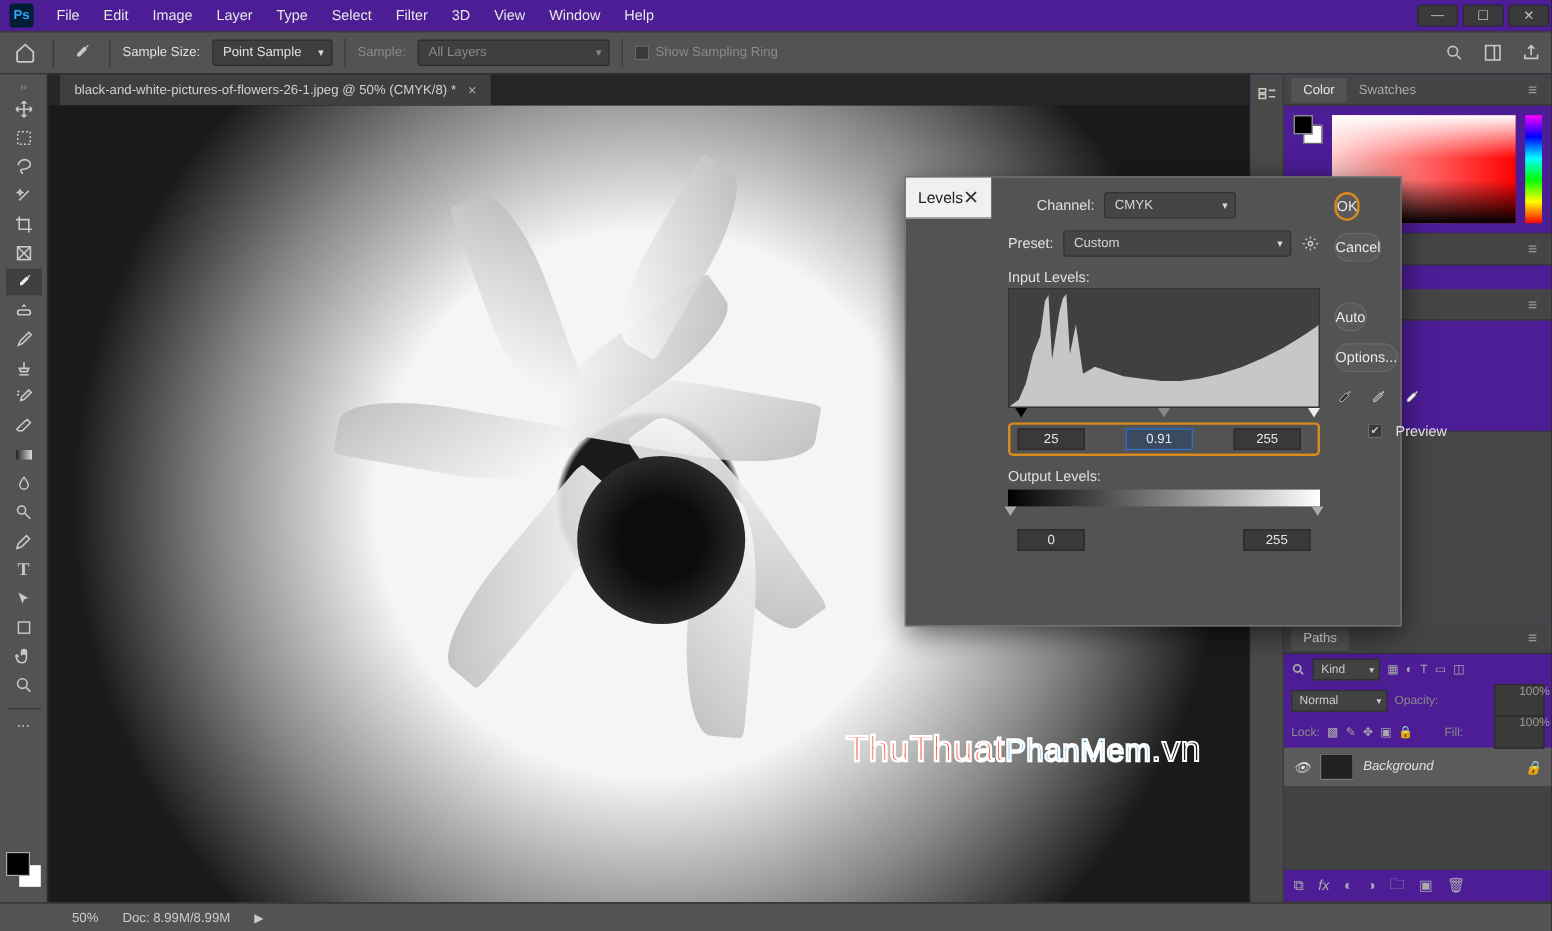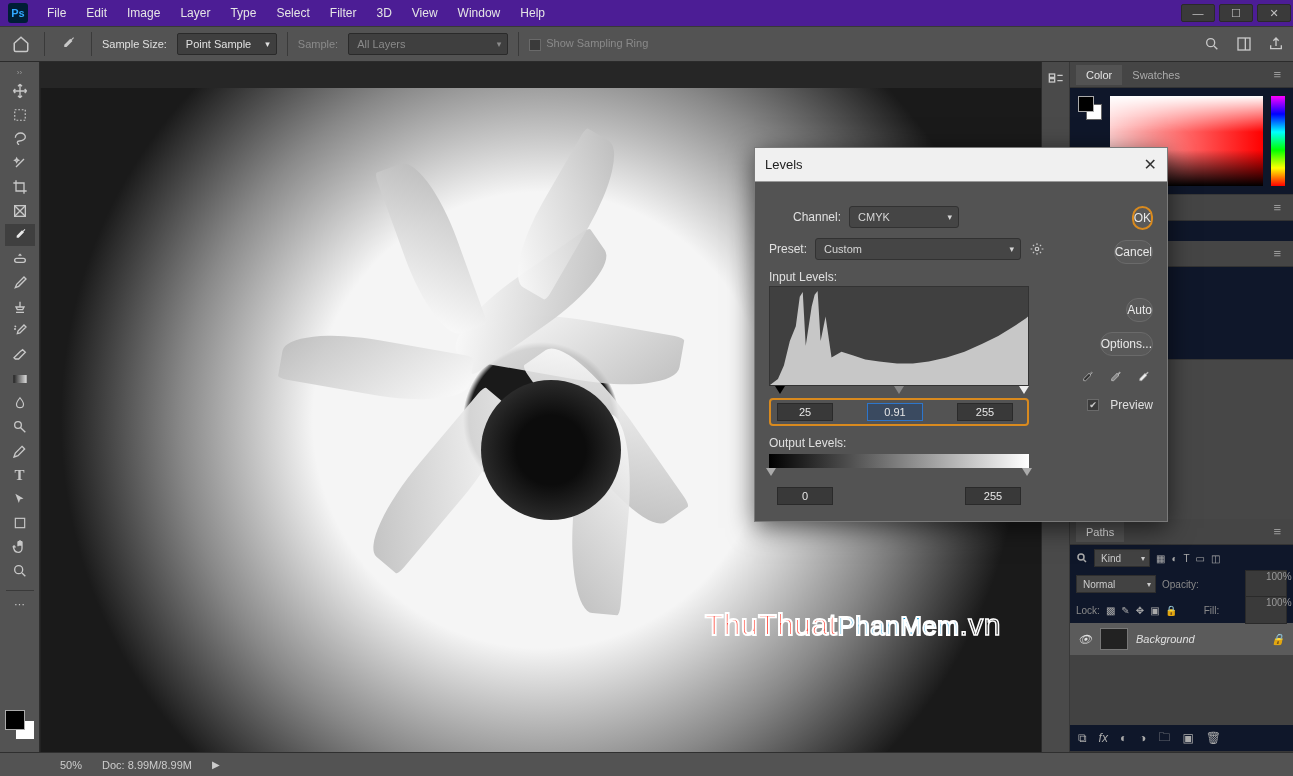--- a/index.html
+++ b/index.html
@@ -44,21 +44,21 @@
 .canvas { position: absolute; top: 26px; left: 0; right: 0; bottom: 0; background: #222; display: flex; }
 .img { margin: 0 auto; width: 100%; max-width: 1000px; height: 100%; background:
   radial-gradient(circle at 50% 50%, #1a1a1a 12%, transparent 13%),
   radial-gradient(circle at 50% 50%, #f5f5f5 38%, #888 60%, #1a1a1a 80%);
   background-color: #1e1e1e;
   position: relative; overflow: hidden;
 }
 .petal { position: absolute; background: linear-gradient(135deg,#fff,#b8b8b8); border-radius: 50% 5% 50% 5%; opacity: .9; }
 
 
-.rcol { width: 252px; background: #0f172a; border-left: 1px solid #2b2b2b; display: flex; }
+.rcol { width: 252px; background: #4c1d95; border-left: 1px solid #2b2b2b; display: flex; }
 .stripcol { width: 28px; background: #4a4a4a; display: flex; flex-direction: column; align-items: center; padding-top: 6px; gap: 10px; border-right: 1px solid #383838;}
 .stripcol .sic { width: 20px; height: 20px; color: #c8c8c8; display:flex; align-items:center; justify-content:center;}
 .panels { flex: 1; display: flex; flex-direction: column; }
 
 .panel { border-bottom: 1px solid #383838; }
 .panel-tabs { height: 26px; display: flex; align-items: center; padding: 0 6px; background: #454545; border-bottom: 1px solid #333;}
 .ptab { padding: 4px 10px; font-size: 11px; color: #aaa; }
 .ptab.active { color: #e4e4e4; background: #535353; }
 .panel-menu { margin-left: auto; color: #999; padding: 0 6px; font-size: 13px;}
 
@@ -81,27 +81,27 @@
 .filbox { width:32px; background:#3a3a3a; border:1px solid #2a2a2a; height:28px; font-size:10px; color:#999; text-align:right; padding:0 20px; margin-left:auto;}
 
 
 .status { position: absolute; left: 0; right: 0; bottom: 0; height: 24px; background: #535353; border-top: 1px solid #2f2f2f; display:flex; align-items:center; padding: 0 60px; gap: 20px; font-size: 11px; color:#ccc; }
 .status .arrow{font-size:10px;}
 
 
 .levels {
   position: absolute; left: 754px; top: 147px; width: 414px; height: 375px;
   background: #535353; border: 1px solid #7a7a7a; box-shadow: 0 6px 24px rgba(0,0,0,.6);
-  display: flex; flex-direction: column; gap: 12px;
+  display: flex; flex-direction: row;
 }
 .dlg-title { height: 34px; background: #f0f0f0; color: #222; display:flex; align-items:center; padding: 0 10px; font-size: 13px; border-bottom:1px solid #999;}
 .dlg-title .x { margin-left:auto; font-size:16px; color:#333; }
 .dlg-body { flex:1; display:flex; padding: 12px 14px 10px 14px; gap: 12px; }
 .dlg-left { flex:1; }
-.dlg-right { width: 96px; display:flex; flex-direction:column; gap: 10px; align-items:flex-end; }
+.dlg-right { width: 96px; display:flex; flex-direction:column; gap: 10px; align-items:flex-start; }
 
 .row { display:flex; align-items:center; gap:8px; margin-bottom: 10px; }
 .lab { font-size: 12px; color:#e0e0e0; }
 .sel { background:#454545; border:1px solid #323232; height:22px; color:#d6d6d6; padding:0 22px 0 8px; position:relative; display:flex; align-items:center; border-radius:3px; flex:1;}
 .sel::after{content:"▾"; position:absolute; right:6px; font-size:9px;}
 .gear { width:16px; height:16px; color:#ccc; display:flex; align-items:center; justify-content:center;}
 
 .hist { width: 260px; height: 100px; background: #404040; border:1px solid #333; margin: 2px 0 0 0; position:relative; overflow:hidden;}
 .hist svg { width:100%; height:100%; }
 .sliders { position:relative; width:260px; height:12px; }
@@ -320,20 +320,24 @@
     <div class="tool">
         <span>⋯</span>
       </div>
     <div class="swatches">
       <div class="swatch-bg"></div>
       <div class="swatch-fg"></div>
     </div>
   </div>
 
   <div class="docwrap">
+    <div class="doctab">
+      <span>black-and-white-pictures-of-flowers-26-1.jpeg @ 50% (CMYK/8) *</span>
+      <span class="x">×</span>
+    </div>
     <div class="canvas">
       <div class="img">
 
         <div class="petal" style="top:35%;left:44%;width:200px;height:60px;transform:rotate(10deg)"></div>
         <div class="petal" style="top:28%;left:40%;width:180px;height:55px;transform:rotate(-35deg)"></div>
         <div class="petal" style="top:48%;left:46%;width:210px;height:58px;transform:rotate(55deg)"></div>
         <div class="petal" style="top:55%;left:30%;width:200px;height:55px;transform:rotate(130deg)"></div>
         <div class="petal" style="top:38%;left:24%;width:190px;height:55px;transform:rotate(190deg)"></div>
         <div class="petal" style="top:20%;left:30%;width:180px;height:55px;transform:rotate(250deg)"></div>
         <div class="petal" style="top:15%;left:44%;width:170px;height:52px;transform:rotate(300deg)"></div>

